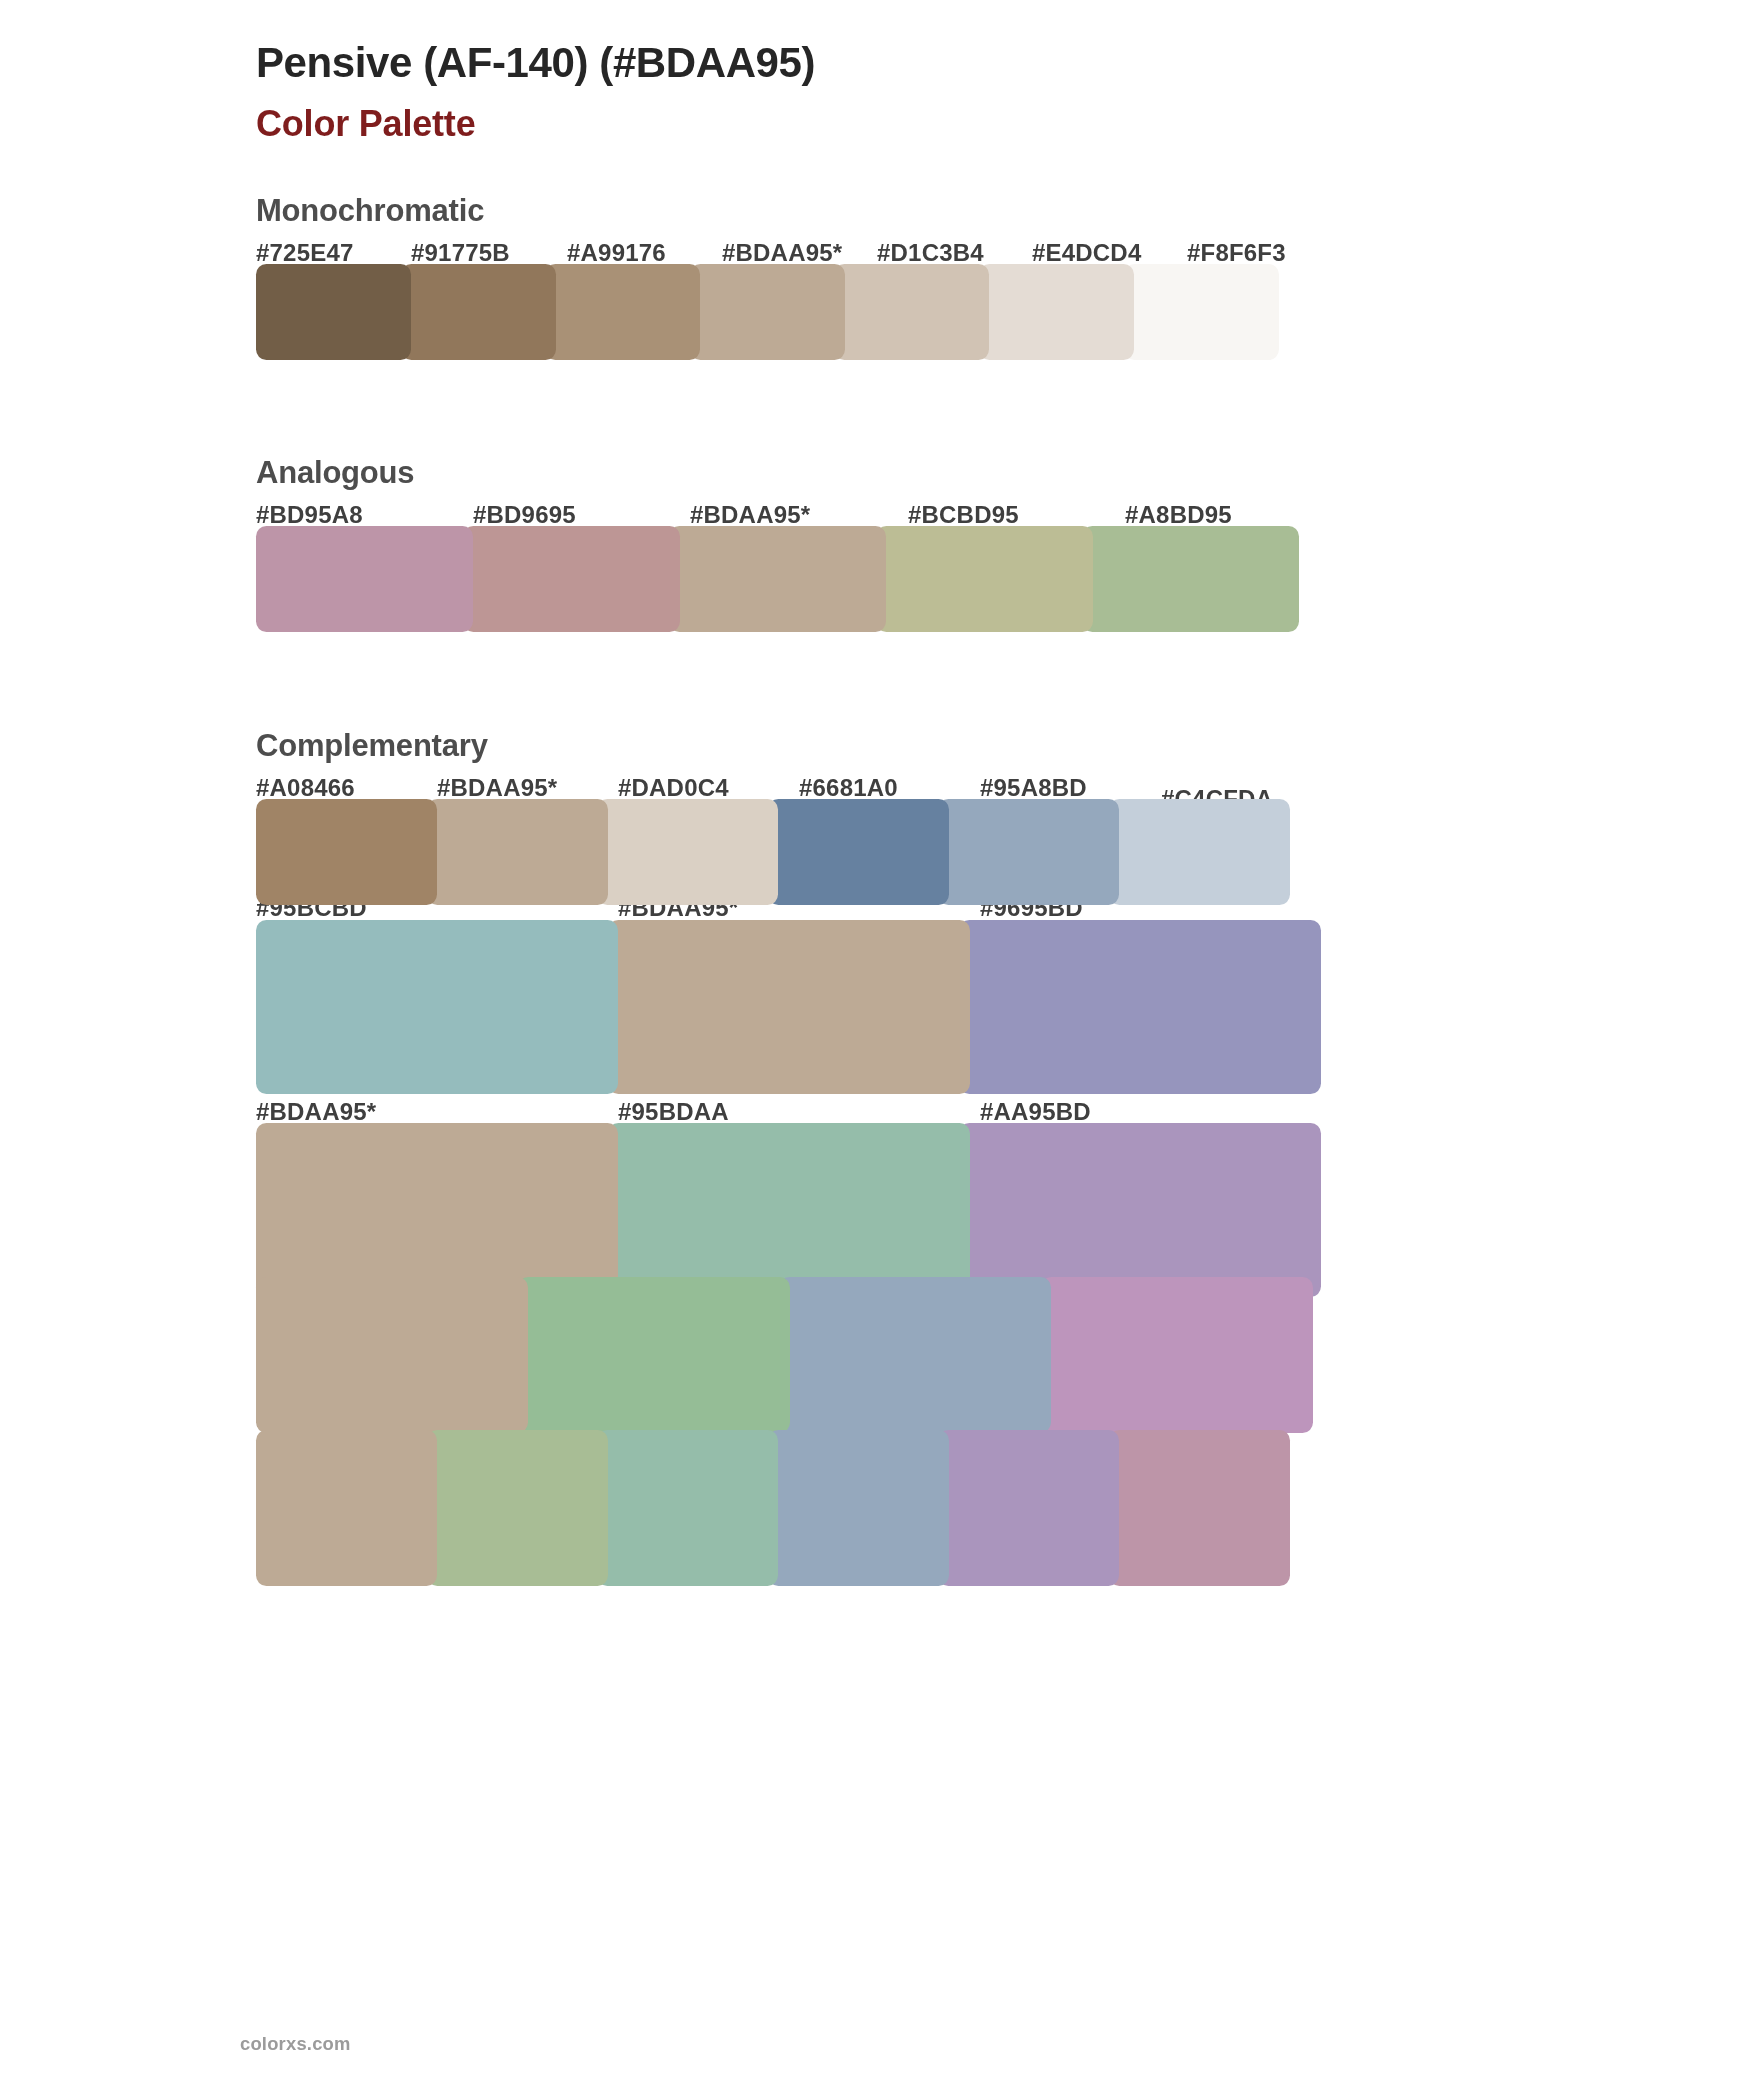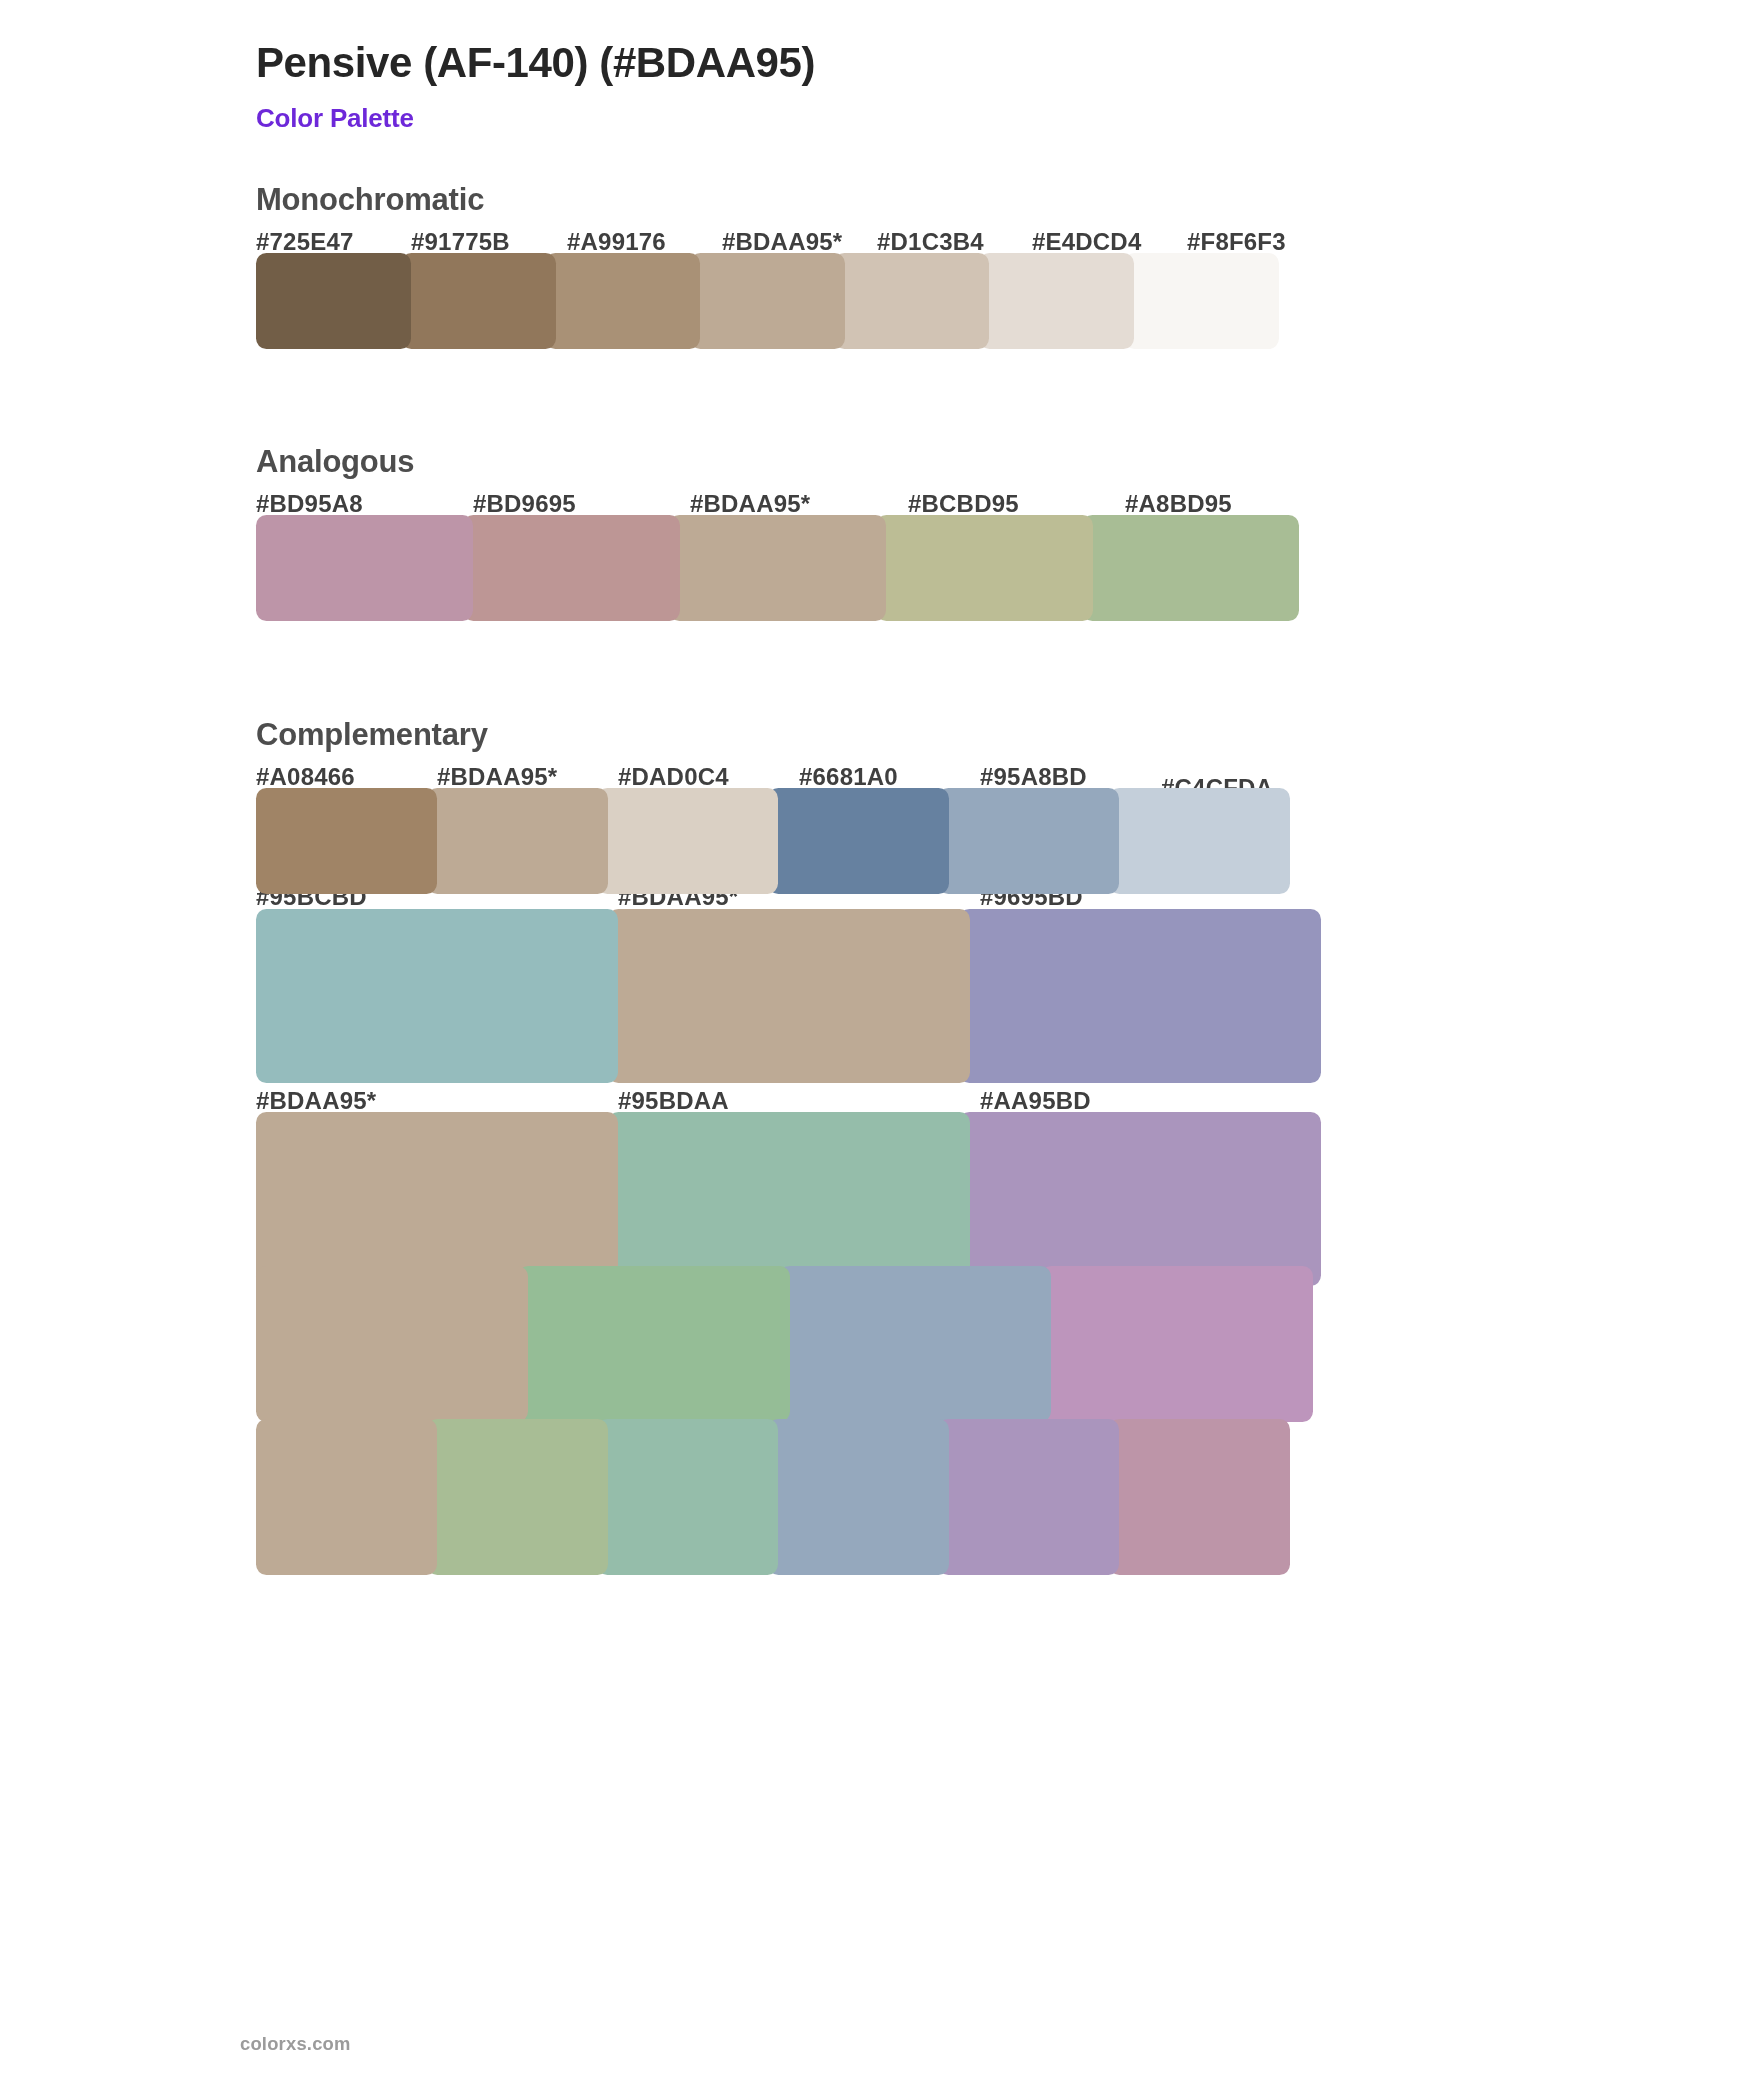--- a/index.html
+++ b/index.html
@@ -30,23 +30,23 @@
   }
   .page-title {
     font-size: 42px;
     font-weight: bold;
     color: #262626;
     letter-spacing: -0.4px;
     line-height: 1.18;
     white-space: nowrap;
   }
   .page-subtitle {
-    font-size: 26px;
-    font-weight: bold;
-    color: #6d28d9;
+    font-size: 36px;
+    font-weight: bold;
+    color: #7f1d1d;
     letter-spacing: -0.2px;
     margin-top: 15px;
   }
 
   
   .sections {
     margin-top: 48px;
   }
   .section {
     padding-left: 240px;

